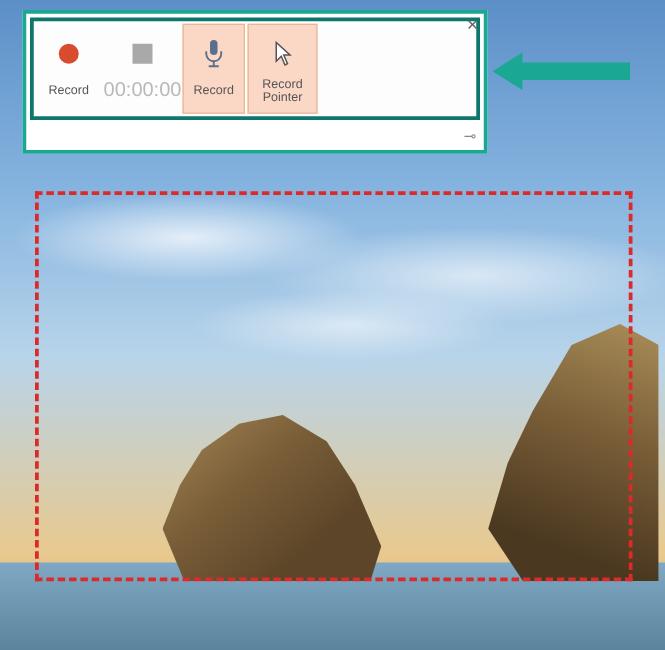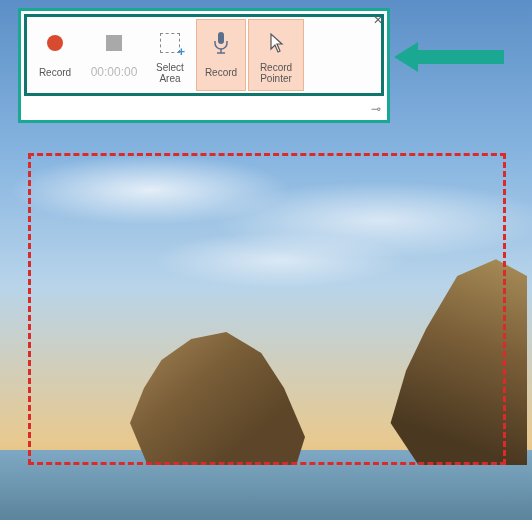--- a/index.html
+++ b/index.html
@@ -103,21 +103,21 @@
       width: 16px;
       height: 16px;
       background: #a9a9a9;
     }
     .text-label {
       min-height: 22px;
       display: flex;
       align-items: center;
       justify-content: center;
     }
-    .timer-text { color: #b8b8b8; font-size: 12px; }
+    .timer-text { color: #b8b8b8; font-size: 16px; }
     .sel-area-box {
       width: 20px;
       height: 20px;
       border: 1.5px dashed #888;
       position: relative;
     }
     .sel-area-box::after {
       content: "+";
       position: absolute;
       right: -6px;
@@ -187,27 +187,20 @@
       <div class="text-label">Record</div>
     </div>
 
     <div class="tb-btn w-stop">
       <div class="tb-icon-area">
           <div class="stop-square"></div>
         </div>
       <div class="text-label timer-text">00:00:00</div>
     </div>
 
-    <div class="tb-btn w-select">
-      <div class="tb-icon-area">
-          <div class="sel-area-box"></div>
-        </div>
-      <div class="text-label" style="white-space:pre-line">Select
-Area</div>
-    </div>
 
     <div class="tb-btn w-audio active">
       <div class="tb-icon-area">
         <svg class="mic-svg" viewBox="0 0 18 24">
           <rect x="6" y="1" width="6" height="12" rx="3" fill="#5a6f8c"></rect>
           <path d="M3 10 v2 a6 6 0 0 0 12 0 v-2" stroke="#5a6f8c" stroke-width="1.5" fill="none"></path>
           <line x1="9" y1="18" x2="9" y2="22" stroke="#5a6f8c" stroke-width="1.5"></line>
           <line x1="5" y1="22" x2="13" y2="22" stroke="#5a6f8c" stroke-width="1.5"></line>
         </svg>
       </div>

